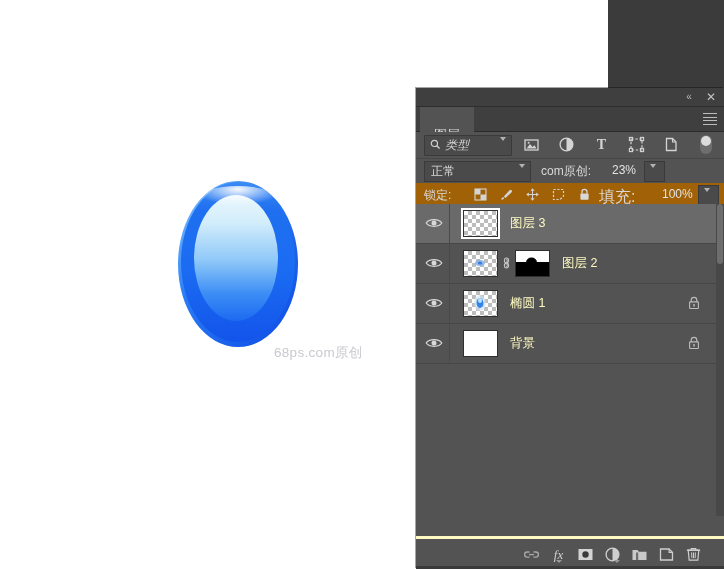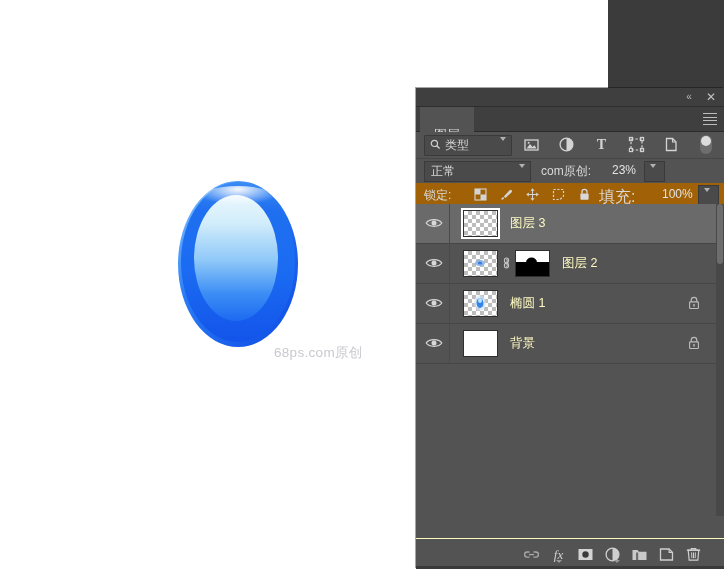--- a/index.html
+++ b/index.html
@@ -60,21 +60,21 @@
   
   #filter-row{
     position:relative;height:26px;background:#535353;border-bottom:1px solid #464646;
   }
   #kind-select{
     position:absolute;left:8px;top:3px;width:86px;height:19px;
     background:#4a4a4a;border:1px solid #3a3a3a;border-radius:1px;cursor:pointer;
   }
   #kind-select .mag{position:absolute;left:5px;top:3px;width:11px;height:11px;}
   #kind-label{
-    position:absolute;left:20px;top:2px;font-size:12px;color:#d6d6d6;line-height:15px;
+    position:absolute;left:20px;top:2px;font-size:12px;color:#d6d6d6;line-height:15px;font-style:italic;
   }
   #kind-select .cv{position:absolute;right:5px;top:5px;}
   .caret{width:0;height:0;border-left:3.5px solid transparent;border-right:3.5px solid transparent;border-top:4px solid #b2b2b2;}
 
   .fbtn{position:absolute;top:4px;width:17px;height:17px;cursor:pointer;}
   .fbtn svg{display:block;}
   #filter-toggle{
     position:absolute;right:12px;top:3px;width:12px;height:19px;
     background:#6e6e6e;border-radius:6px;cursor:pointer;
   }
@@ -144,21 +144,21 @@
   .lock-badge{position:absolute;right:16px;top:12px;width:12px;height:14px;}
 
   #panel-scrollbar{
     position:absolute;right:0;top:116px;width:8px;height:312px;background:#484848;
   }
   #panel-scrollbar .thumbbar{position:absolute;left:1px;top:0;width:6px;height:60px;background:#6d6d6d;border-radius:3px;}
 
   
   #panel-bottom{
     position:absolute;left:0;bottom:0;width:308px;height:30px;background:#535353;
-    border-top:1px solid #fef9c3;
+    border-top:3px solid #fef9c3;
   }
   .bbtn{position:absolute;top:7px;width:17px;height:17px;cursor:pointer;}
   .bcaret{position:absolute;top:21px;width:0;height:0;border-left:3px solid transparent;border-right:3px solid transparent;border-top:3px solid #9a9a9a;}
   #panel-edge-bottom{position:absolute;left:0;bottom:0;width:308px;height:3px;background:#3a3a3a;}
 </style>
 </head>
 <body>
 
 <div id="canvas-area">
 

